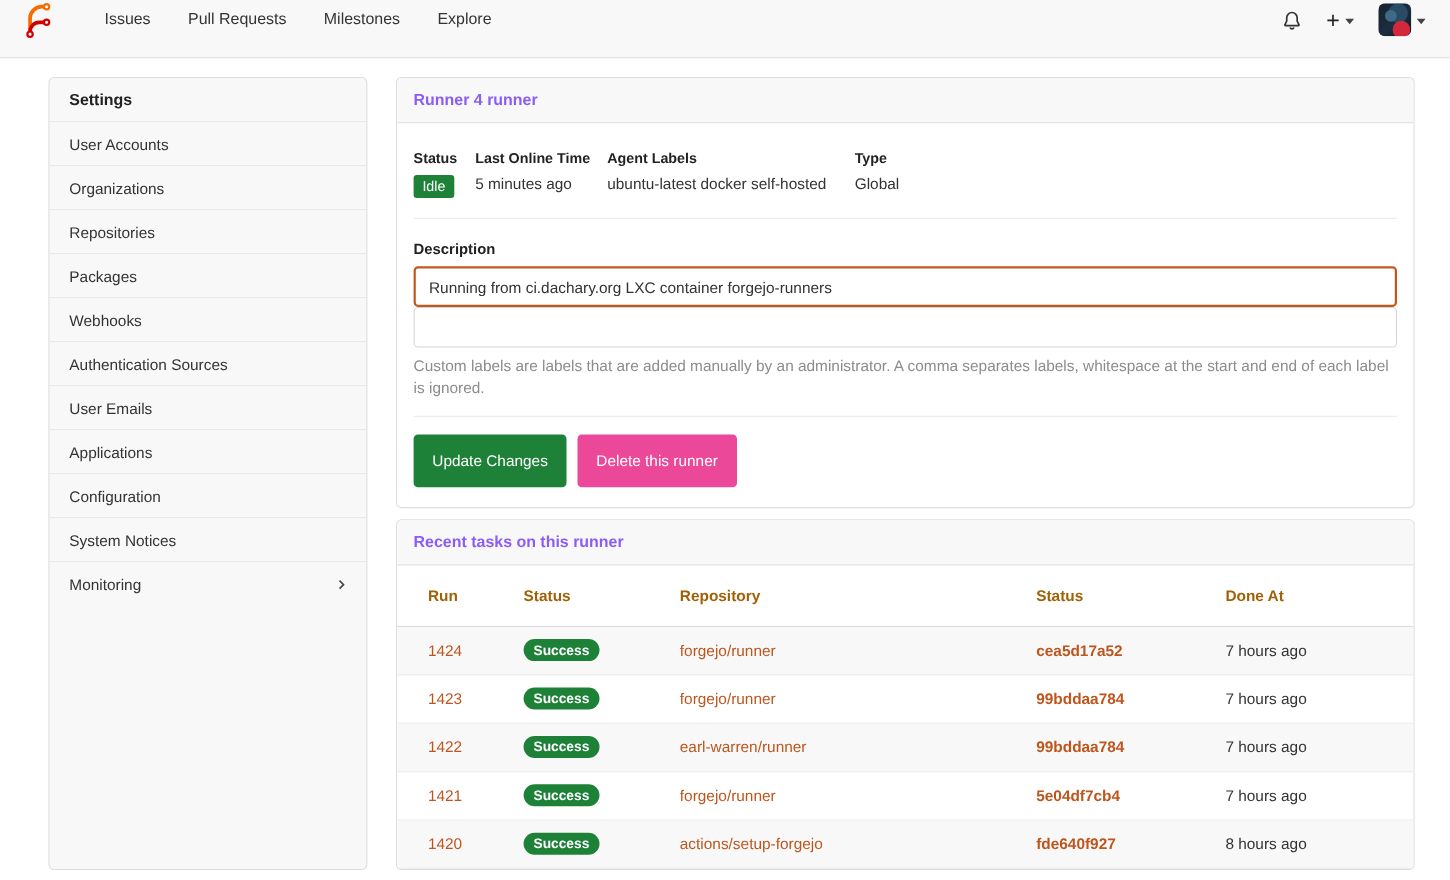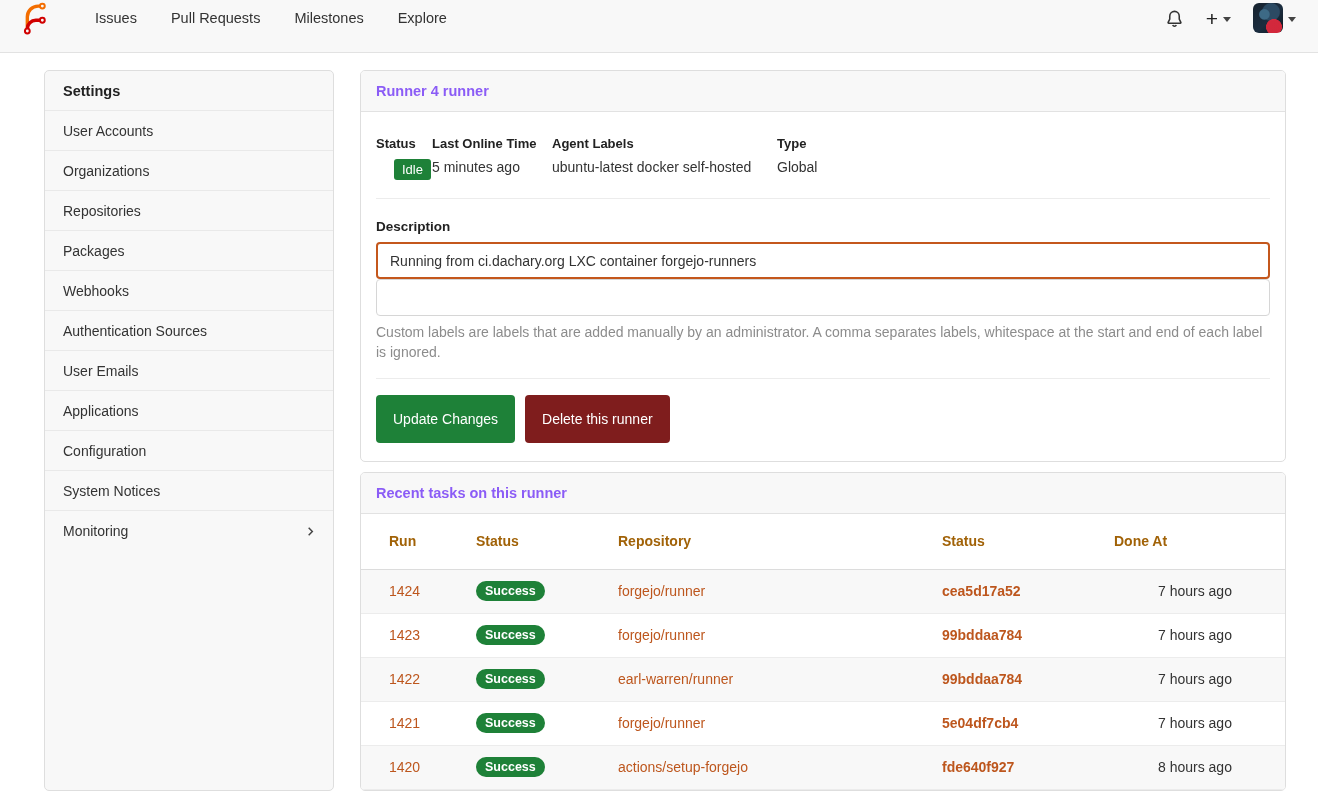--- a/index.html
+++ b/index.html
@@ -52,50 +52,50 @@
   .panel-body { padding:10px 15px 0; }
 
   
   .meta-row { display:flex; padding:14px 0 16px; }
   .meta-label { font-weight:bold; font-size:13px; color:#222; margin-bottom:8px; }
   .meta-value { font-size:14px; color:#333; }
   .mg-status { width:56px; }
   .mg-last   { width:120px; }
   .mg-agent  { width:225px; }
   .badge-idle { display:inline-block; background:#1e8138; color:#fff; font-size:13px;
-    padding:3px 8px; border-radius:3px;margin-left:18px; }
+    padding:3px 8px; border-radius:3px; }
 
   .divider { border:none; border-top:1px solid #ececec; margin:2px 0 0; }
 
   .field-label { font-weight:bold; font-size:13.5px; color:#222; margin:20px 0 8px; }
   .text-input { width:100%; height:37px; border:1px solid #d6d6d6; border-radius:4px;
     padding:0 13px; font-size:14px; color:#333; background:#fff; outline:none;
     font-family:"Liberation Sans", sans-serif; }
   .text-input.focused { border:2px solid #c4571c; padding:0 12px; }
   .help-text { color:#8c8c8c; font-size:14px; line-height:1.42; margin:7px 0 15px;
     max-width:900px; }
   .divider2 { border:none; border-top:1px solid #ececec; margin:0 0 16px; }
   .btn-row { display:flex; gap:10px; padding-bottom:18px; }
   .btn { height:48px; padding:0 17px; border:none; border-radius:4px; color:#fff;
     font-size:14px; cursor:pointer; font-family:"Liberation Sans", sans-serif; }
   .btn-green { background:#1e8138; }
-  .btn-red { background:#7f1d1d; }
+  .btn-red { background:#ec4899; }
 
   
   .task-grid { display:grid; grid-template-columns:87px 142px 324px 172px 1fr;
     align-items:center; padding-left:28px; }
   .thead { min-height:56px; font-weight:bold; font-size:14px; color:#a16207;
     border-bottom:1px solid #dcdcdc; }
   .trow { min-height:44px; font-size:14px; border-bottom:1px solid #ececec; }
   .trow.stripe { background:#f8f8f8; }
   .tlink { color:#bd561d; text-decoration:none; cursor:pointer; }
   .tcommit { color:#bd561d; font-weight:bold; text-decoration:none; cursor:pointer; }
   .badge-success { display:inline-block; background:#1e8138; color:#fff;
     font-size:12.5px; font-weight:bold; padding:3px 9px; border-radius:10px; }
-  .done-at { color:#333;margin-left:44px; }
+  .done-at { color:#333; }
 </style>
 </head>
 <body>
 
 <nav class="navbar">
   <div class="logo">
     <svg viewBox="0 0 120 120" width="34" height="34">
       <g fill="none" stroke-linecap="round">
         <path d="M40 104 V56 a38 38 0 0 1 38-38 h6" stroke="#f36d00" stroke-width="12"></path>
         <circle cx="93" cy="18" r="8.5" stroke="#f36d00" stroke-width="7" fill="#f8f8f8"></circle>

